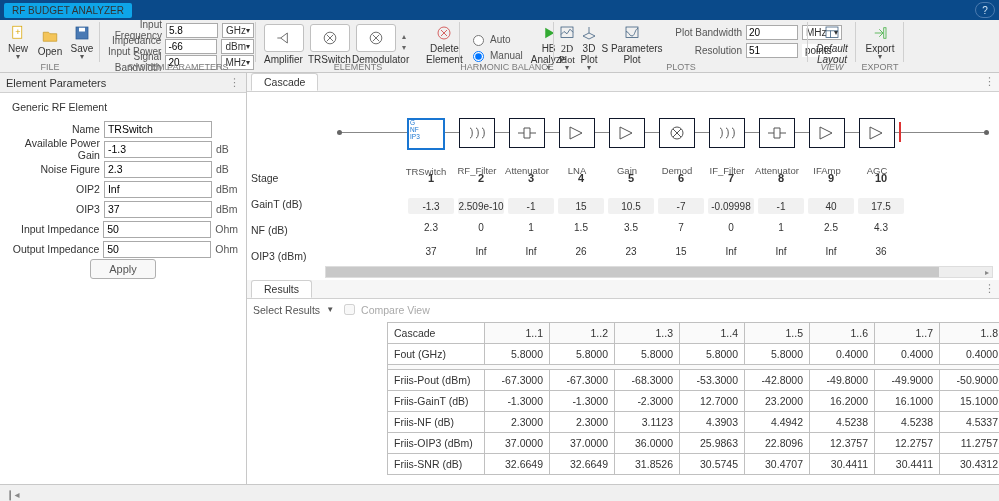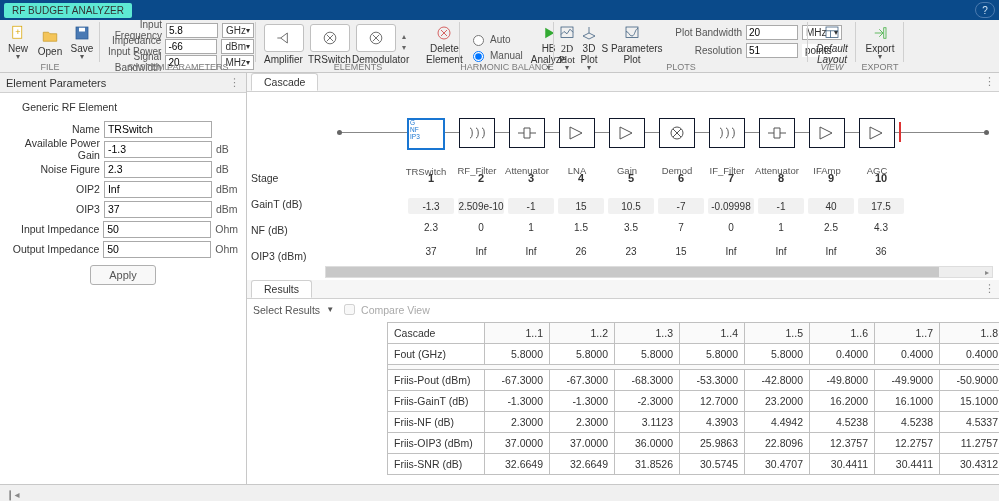--- a/index.html
+++ b/index.html
@@ -1,17 +1,17 @@
 <!DOCTYPE html>
 <html><head>
 <meta charset="utf-8">
 <style>
   html, body { margin:0; padding:0; width:999px; height:501px; font-family:"Segoe UI",Arial,sans-serif; font-size:11px; color:#333; background:#fff; overflow:hidden; }
   .titlebar { background:#0a4a8a; color:#fff; height:20px; display:flex; align-items:center; justify-content:space-between; padding:0 4px; font-size:10px; }
-  .titlebar-left { background:#5eead4; color:#333; padding:2px 8px; border-radius:2px; }
+  .titlebar-left { background:#0ea5e9; color:#333; padding:2px 8px; border-radius:2px; }
   .help-btn { width:18px;height:14px;border:1px solid #4a7aaf;border-radius:8px;display:flex;align-items:center;justify-content:center;color:#cfe3f5; }
   .ribbon { height:52px; background:#f0f0f0; border-bottom:1px solid #c8c8c8; display:flex; position:relative; }
   .rgroup { display:flex; flex-direction:column; position:relative; padding:2px 2px 12px 2px; }
   .rgroup::after { content:""; position:absolute; right:0; top:2px; bottom:10px; width:1px; background:#d0d0d0; }
   .rgroup-label { position:absolute; bottom:0; left:0; right:0; text-align:center; font-size:9px; color:#7a7a7a; }
   .rgroup-row { display:flex; align-items:center; }
   .ticon { width:30px; display:flex; flex-direction:column; align-items:center; justify-content:center; gap:1px; padding:2px 2px; cursor:pointer; }
   .ticon svg { width:18px; height:18px; }
   .ticon span { font-size:10px; }
   .ticon .dd { font-size:8px; color:#555; line-height:4px; }
@@ -30,21 +30,21 @@
   .plotfields { display:flex; flex-direction:column; gap:2px; padding:2px 0;}
   .plotfields .sysrow label{width:78px;}
   .main { display:flex; height:calc(100% - 72px - 18px); }
   .params-panel { width:246px; border-right:1px solid #c8c8c8; display:flex; flex-direction:column; }
   .panel-hdr { background:#f0f0f0; border-bottom:1px solid #d0d0d0; padding:3px 6px; font-size:11px; display:flex; align-items:center; justify-content:space-between;}
   .params-body { padding:6px 8px; font-size:10.5px; color:#333; }
   .params-body .frow { display:flex; align-items:center; height:20px; gap:4px;}
   .frow .flabel { width:100px; text-align:right; }
   .frow input { flex:1; width:100px; height:15px; border:1px solid #aaa; padding:0 3px; font-size:10.5px;}
   .frow .funit { width:24px; color:#555;}
-  .apply-row { display:flex; justify-content:center; margin-top:6px;}
+  .apply-row { display:flex; justify-content:center; }
   .apply-row button{padding:3px 18px;border:1px solid #b0b0b0;border-radius:3px;background:#f8f8f8;font-size:11px;color:#555;}
   .center { flex:1; display:flex; flex-direction:column; overflow:hidden; }
   .tabbar { display:flex; border-bottom:1px solid #d0d0d0; background:#f6f6f6; height:18px; align-items:flex-end; position:relative;}
   .tabbar .dots { position:absolute; right:4px; top:2px; color:#888; cursor:pointer;}
   .tab { background:#fff; border:1px solid #d0d0d0; border-bottom:1px solid #fff; padding:2px 12px; font-size:10.5px; margin-left:4px; border-radius:3px 3px 0 0;}
   .cascade-area { flex:0 0 188px; position:relative; overflow:hidden;}
   .topo { height:80px; position:relative; }
   .topo-line { position:absolute; top:40px; left:90px; right:10px; height:1px; background:#888;}
   .blocks { position:absolute; top:26px; left:160px; display:flex; gap:14px;}
   .blk { width:34px; height:28px; border:1px solid #0f172a; background:#fff; display:flex; align-items:center; justify-content:center; position:relative;}
@@ -288,21 +288,21 @@
 </div>
 
 <div class="main">
 
   <div class="params-panel">
     <div class="panel-hdr">
       <span>Element Parameters</span>
       <span style="color:#888;">⋮</span>
     </div>
     <div class="params-body">
-      <div style="margin:2px 0 6px 14px;">Generic RF Element</div>
+      <div style="margin:2px 0 6px 4px;">Generic RF Element</div>
       <div id="param-rows">
           <div class="frow">
             <span class="flabel">Name</span>
    <input value="TRSwitch" style="">
    <span class="funit"></span>
           </div>
           <div class="frow">
             <span class="flabel">Available Power Gain</span>
    <input value="-1.3" style="">
    <span class="funit">dB</span>

